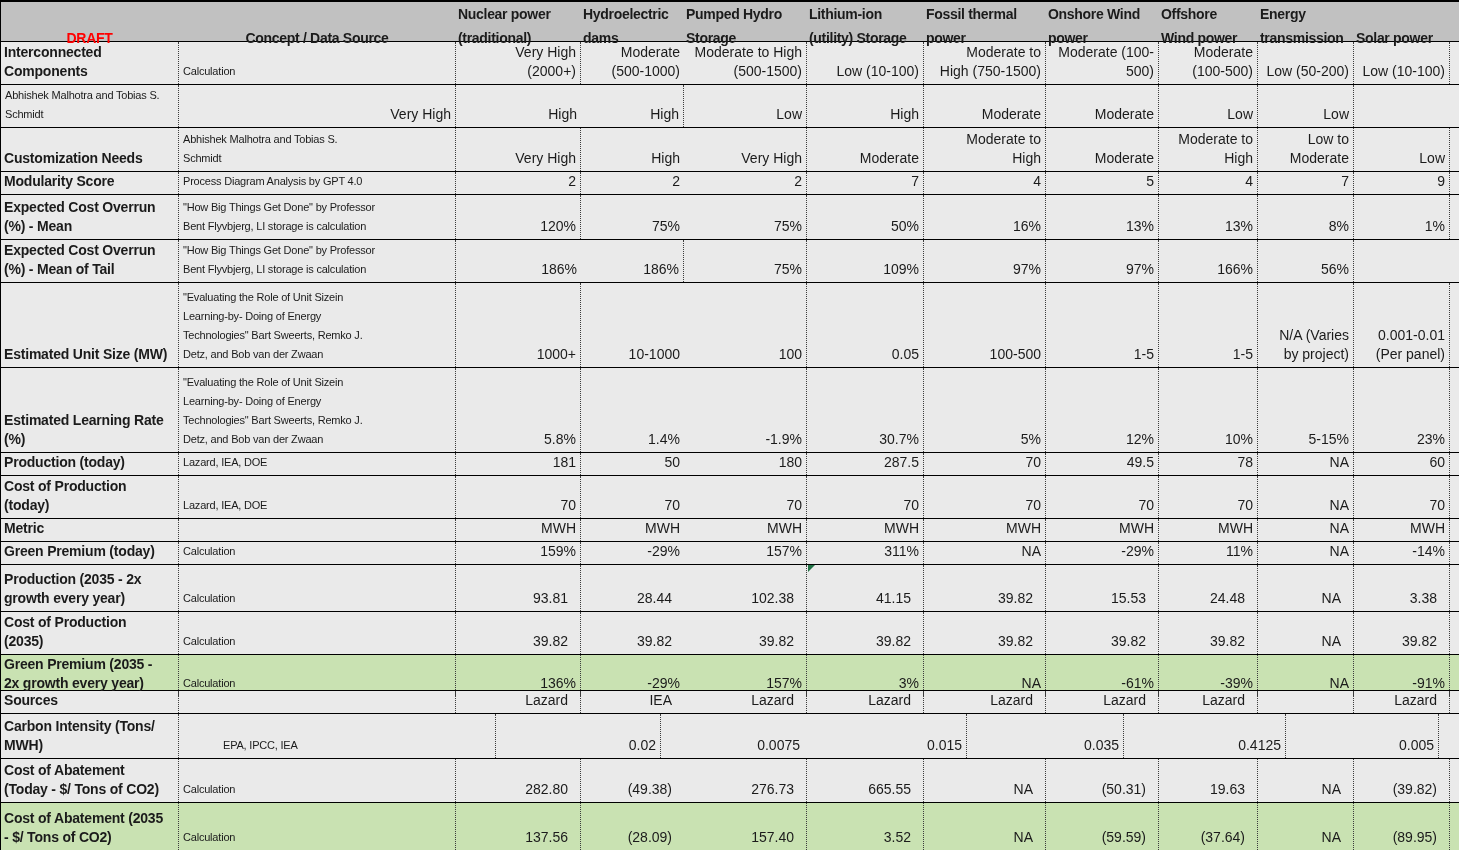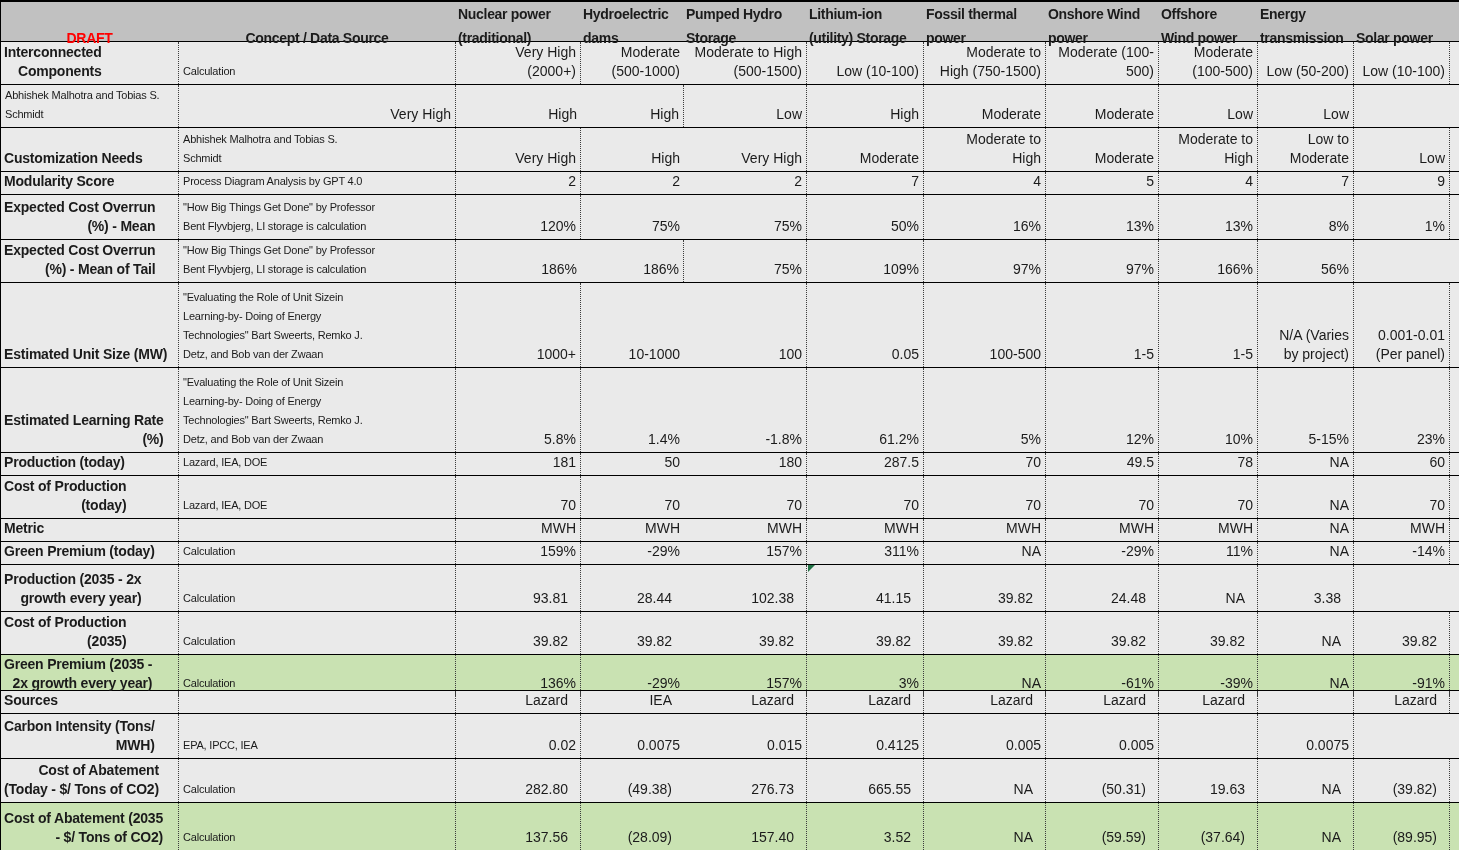--- a/index.html
+++ b/index.html
@@ -8,21 +8,21 @@
   .row{display:grid;box-sizing:border-box;border-bottom:1px solid #000;
     grid-template-columns:178px 277px 125px 103px 123px 117px 122px 113px 99px 96px 96px 10px;}
   .header{border-top:2px solid #000;background:var(--header-bg);}
   .brow{background:var(--cell-bg);}
   .hl{background:var(--hl-bg);}
   .cell{box-sizing:border-box;display:flex;align-items:flex-end;white-space:pre-line;
     font-size:14px;line-height:19px;padding:0 3px 3px 3px;position:relative;}
   .hc{font-weight:bold;letter-spacing:-0.3px;padding-left:2px;line-height:24px;}
   .draft{justify-content:center;color:var(--draft-red);}
   .concept{justify-content:center;}
-  .lab{font-weight:bold;letter-spacing:-0.2px;border-right:1px dotted var(--dash);text-align:right;}
+  .lab{font-weight:bold;letter-spacing:-0.2px;border-right:1px dotted var(--dash);}
   .src{font-size:11px;letter-spacing:-0.2px;padding-left:4px;border-right:1px dotted var(--dash);}
   .val{justify-content:flex-end;text-align:right;padding-right:4px;border-right:1px dotted var(--dash);}
   .val.nb{border-right:none;}
   .val.gap{padding-right:12px;}
   .sliver{border-right:none;padding:0;}
   .marker{position:absolute;top:0;left:1px;width:0;height:0;
     border-top:7px solid var(--marker);border-right:7px solid transparent;}
 </style>
 </head>
 <body>
@@ -169,22 +169,22 @@
     </div>
     <div class="row brow" style="height: 85px;">
       <div class="cell lab">Estimated Learning Rate
 (%)</div>
       <div class="cell src">"Evaluating the Role of Unit Sizein
 Learning-by- Doing of Energy
 Technologies" Bart Sweerts, Remko J.
 Detz, and Bob van der Zwaan</div>
       <div class="cell val">5.8%</div>
       <div class="cell val nb">1.4%</div>
-      <div class="cell val">-1.8%</div>
-      <div class="cell val">61.2%</div>
+      <div class="cell val">-1.9%</div>
+      <div class="cell val">30.7%</div>
       <div class="cell val">5%</div>
       <div class="cell val">12%</div>
       <div class="cell val">10%</div>
       <div class="cell val">5-15%</div>
       <div class="cell val">23%</div>
       <div class="cell sliver"></div>
     </div>
     <div class="row brow" style="height: 23px;">
       <div class="cell lab">Production (today)</div>
       <div class="cell src">Lazard, IEA, DOE</div>
@@ -244,20 +244,21 @@
     </div>
     <div class="row brow" style="height: 47px;">
       <div class="cell lab">Production (2035 - 2x
 growth every year)</div>
       <div class="cell src">Calculation</div>
       <div class="cell val gap">93.81</div>
       <div class="cell val nb gap">28.44</div>
       <div class="cell val gap">102.38</div>
       <div class="cell val gap">41.15<span class="marker"></span></div>
       <div class="cell val gap">39.82</div>
+      <div class="cell val gap">15.53</div>
       <div class="cell val gap">24.48</div>
       <div class="cell val gap">NA</div>
       <div class="cell val gap">3.38</div>
       <div class="cell sliver"></div>
     </div>
     <div class="row brow" style="height: 43px;">
       <div class="cell lab">Cost of Production
 (2035)</div>
       <div class="cell src">Calculation</div>
       <div class="cell val gap">39.82</div>
@@ -293,27 +294,28 @@
       <div class="cell val nb gap">IEA</div>
       <div class="cell val gap">Lazard</div>
       <div class="cell val gap">Lazard</div>
       <div class="cell val gap">Lazard</div>
       <div class="cell val gap">Lazard</div>
       <div class="cell val gap">Lazard</div>
       <div class="cell val gap"></div>
       <div class="cell val gap">Lazard</div>
       <div class="cell sliver"></div>
     </div>
-    <div class="row brow" style="height: 45px;">
+    <div class="row brow" style="height: 45px; gap: 40px;">
       <div class="cell lab">Carbon Intensity (Tons/
 MWH)</div>
       <div class="cell src">EPA, IPCC, IEA</div>
       <div class="cell val">0.02</div>
       <div class="cell val nb">0.0075</div>
       <div class="cell val">0.015</div>
+      <div class="cell val">0.035</div>
       <div class="cell val">0.4125</div>
       <div class="cell val">0.005</div>
       <div class="cell val">0.005</div>
       <div class="cell val"></div>
       <div class="cell val">0.0075</div>
       <div class="cell sliver"></div>
     </div>
     <div class="row brow" style="height: 44px;">
       <div class="cell lab">Cost of Abatement
 (Today - $/ Tons of CO2)</div>

